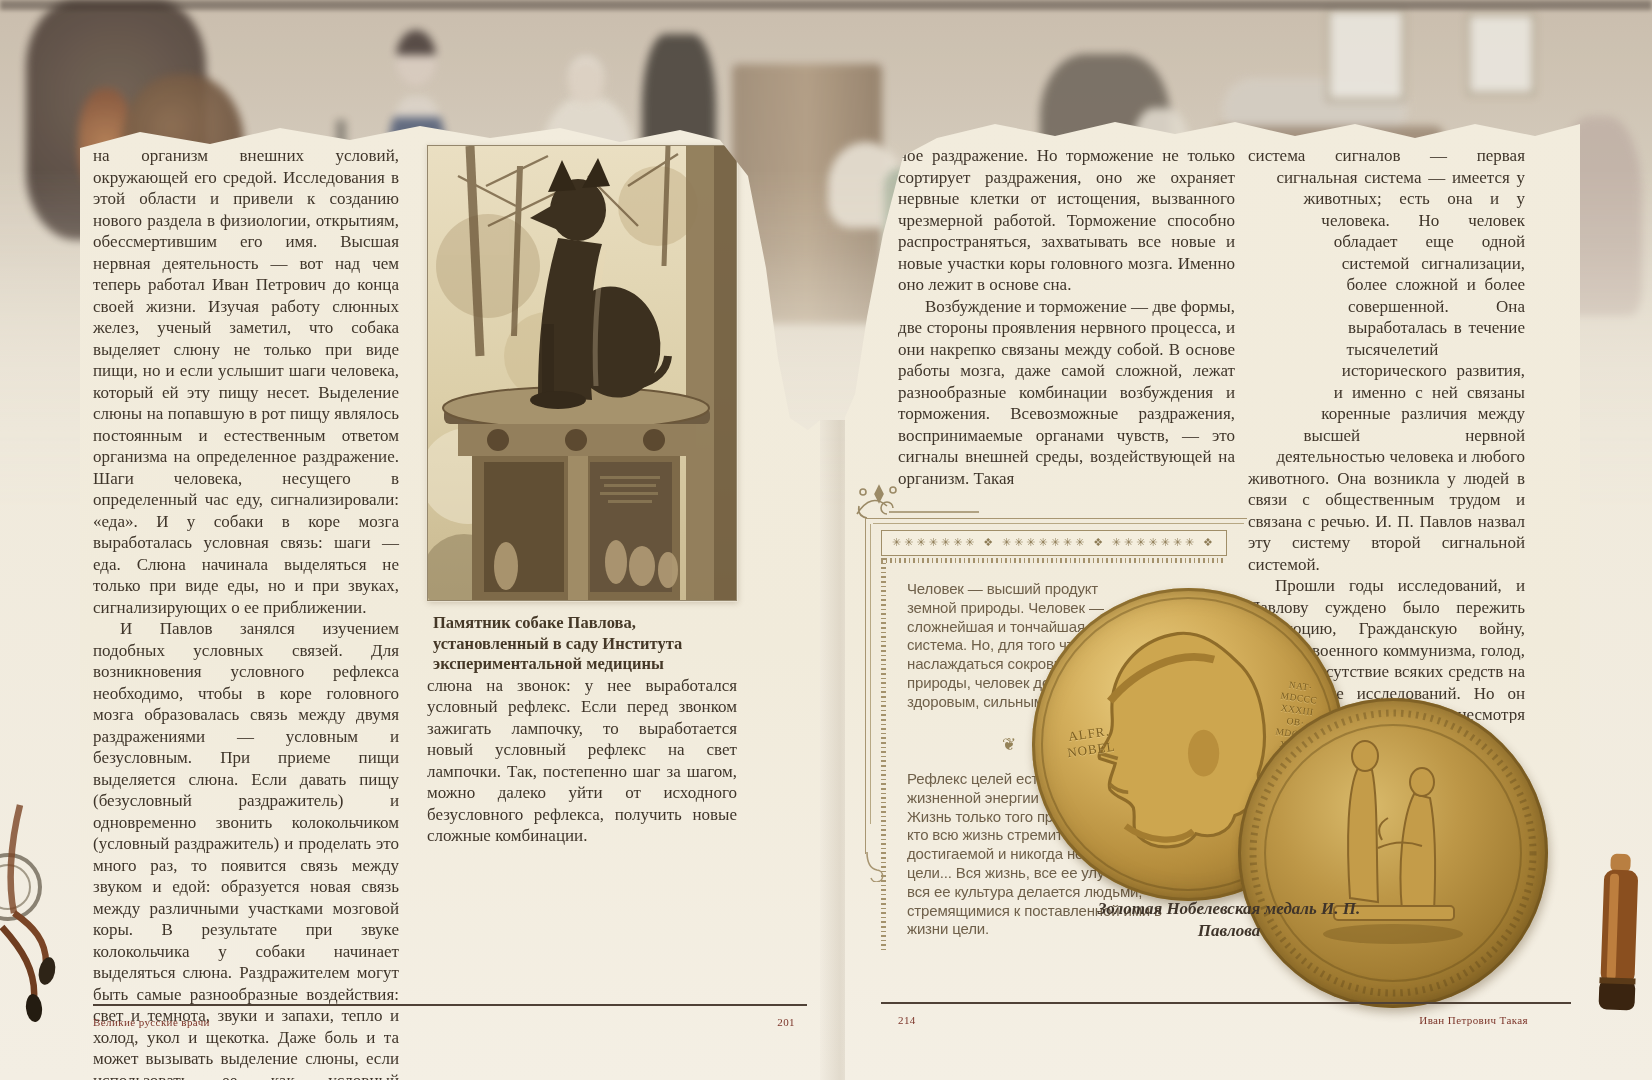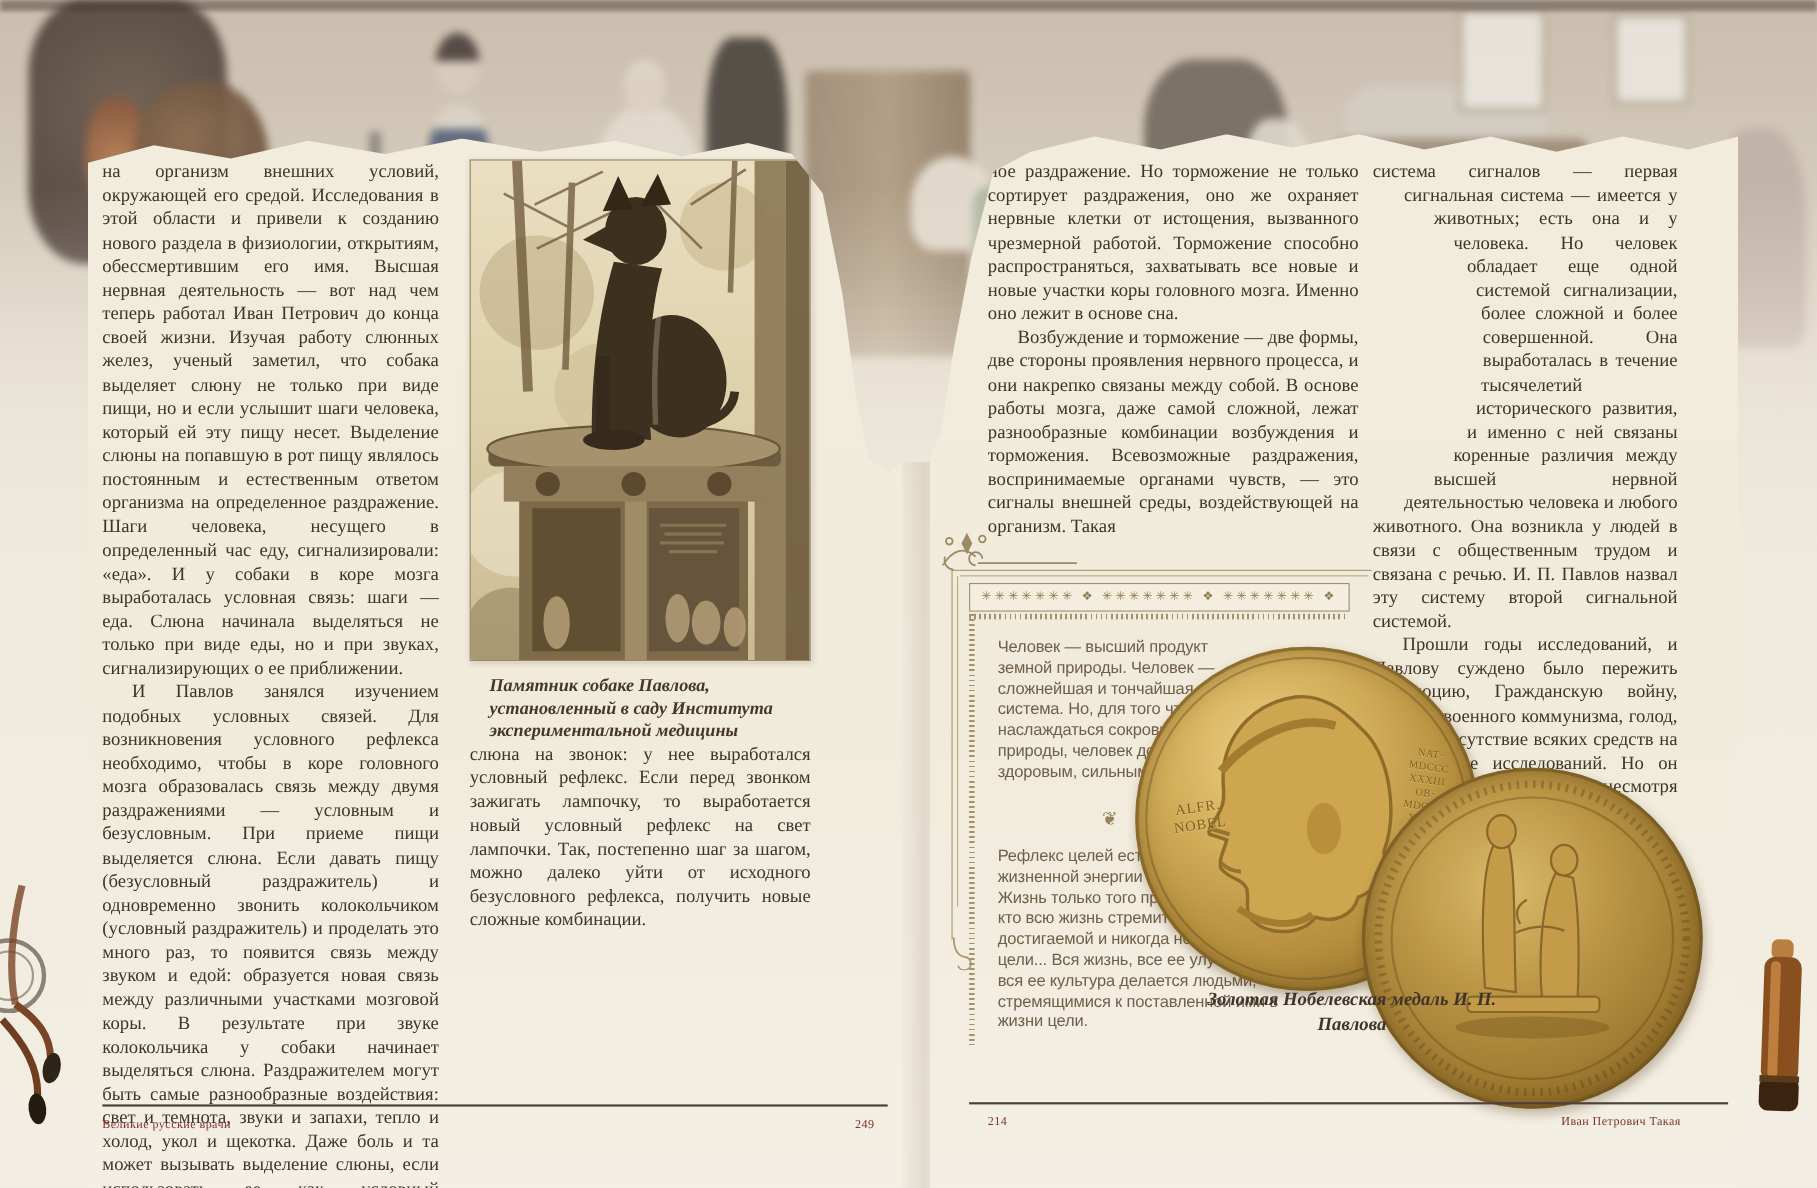--- a/index.html
+++ b/index.html
@@ -31,21 +31,21 @@
   .col p.ind{text-indent:27px;}
   #lp-col1{left:13px;top:27px;width:306px;}
   #lp-col2{left:347px;top:27px;width:310px;}
   #rp-col1{left:53px;top:33px;width:337px;}
   #rp-col2{left:403px;top:33px;width:277px;height:578px;overflow:hidden;}
   .medal-wrap-spacer{float:left;width:112px;height:148px;margin-top:430px;
        shape-outside:circle(152px at -52px 172px);}
 
   
   .photo-frame{width:308px;height:454px;border:1px solid #94866c;box-shadow:0 0 0 1px #e9e2d2,1px 2px 6px rgba(90,70,40,.25);background:#d9cba8;}
-  .photo-caption{margin:12px 0 0 18px;width:300px;font-style:italic;font-weight:bold;
+  .photo-caption{margin:12px 0 0 6px;width:300px;font-weight:bold;
        font-size:16.5px;line-height:20.5px;color:#453827;text-align:left;}
   #lp-col2 .text-after{margin-top:0;}
 
   
   .quote-box{position:absolute;left:20px;top:406px;width:382px;height:452px;}
   .qline-top{position:absolute;left:0;top:0;width:100%;height:0;border-top:1px solid #a89672;}
   .qline-top2{position:absolute;left:8px;top:5px;width:97%;height:0;border-top:1px solid #b7a884;}
   .qline-left{position:absolute;left:0;top:0;height:336px;width:0;border-left:1px solid #a89672;}
   .qline-left2{position:absolute;left:5px;top:6px;height:300px;width:0;border-left:1px solid #b7a884;}
   .orn-band{position:absolute;left:16px;top:12px;width:344px;height:24px;border:1px solid #a08e68;
@@ -199,21 +199,21 @@
         </svg>
       </div>
       <div class="photo-caption">Памятник собаке Павлова, установленный в саду Института экспериментальной медицины</div>
       <div class="text-after">
         <p>слюна на звонок: у нее выработался условный рефлекс. Если перед звонком зажигать лампочку, то выработается новый условный рефлекс на свет лампочки. Так, постепенно шаг за шагом, можно далеко уйти от исходного безусловного рефлекса, получить новые сложные комбинации.</p>
       </div>
     </div>
 
     <div class="footer-rule" style="left:13px;top:886px;width:714px;"></div>
     <div class="footer-text" style="left:13px;top:898px;">Великие русские врачи</div>
-    <div class="footer-text" style="right:25px;top:898px;">249</div>
+    <div class="footer-text" style="right:25px;top:898px;">201</div>
   </div>
 
   <div class="page" id="right-page">
 
     <div class="col" id="rp-col1">
       <p>ное раздражение. Но торможение не только сортирует раздражения, оно же охраняет нервные клетки от истощения, вызванного чрезмерной работой. Торможение способно распространяться, захватывать все новые и новые участки коры головного мозга. Именно оно лежит в основе сна.</p>
       <p class="ind">Возбуждение и торможение — две формы, две стороны проявления нервного процесса, и они накрепко связаны между собой. В основе работы мозга, даже самой сложной, лежат разнообразные комбинации возбуждения и торможения. Всевозможные раздражения, воспринимаемые органами чувств, — это сигналы внешней среды, воздействующей на организм. Такая</p>
     </div>
 
     <div class="col" id="rp-col2">

